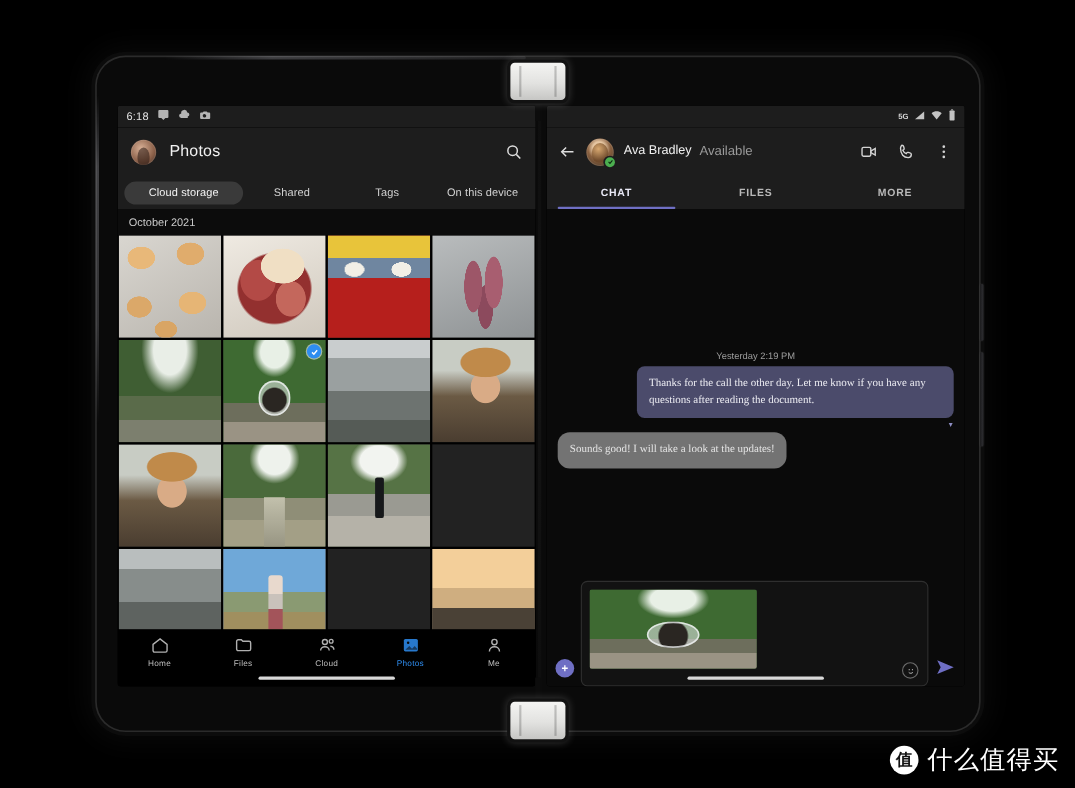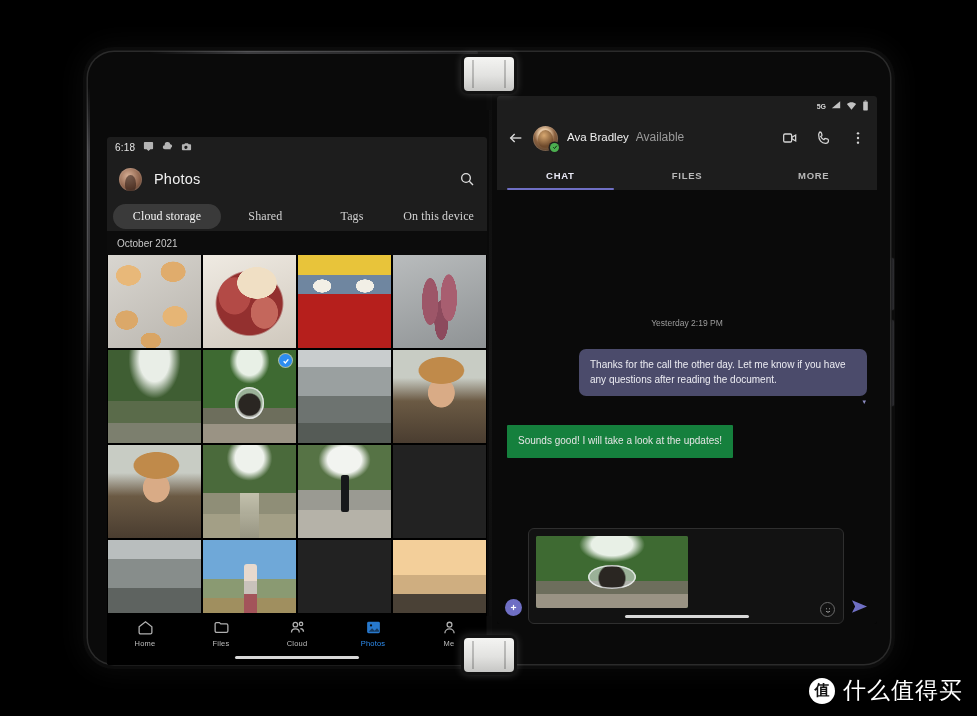--- a/index.html
+++ b/index.html
@@ -67,21 +67,21 @@
     position:absolute; left:489px; top:56px; width:3px; height:604px;
     background: linear-gradient(180deg, #0d0d0d, #141414 50%, #0d0d0d);
     z-index: 30;
   }
 
   
   .screen {
     position: absolute; top: 96px; height: 528px;
     background: #000; overflow: hidden;
   }
-  .screen.left  { left: 107px; width: 380px; border-radius: 3px; margin-top: 41px; }
+  .screen.left  { left: 107px; width: 380px; border-radius: 3px; }
   .screen.right { left: 497px; width: 380px; border-radius: 3px; }
 
   
   .statusbar {
     height: 20px; display: flex; align-items: center;
     padding: 0 8px; font-size: 9.5px; color: #d6d6d6;
     background: #1b1b1b; letter-spacing: .2px;
   }
   .statusbar.left-sb { background:#1d1d1d; gap: 8px; }
   .statusbar.right-sb { background:#1d1d1d; justify-content: flex-end; gap: 5px; }
@@ -107,22 +107,22 @@
   }
   .photos-title { font-size: 14.5px; color:#f1f1f1; font-weight: 400; letter-spacing:.2px; }
   .appbar-spacer { flex:1; }
   .search-ico { width:16px; height:16px; opacity:.92; }
 
   .chips {
     height: 30px; background:#1d1d1d; display:flex; align-items:center;
     padding: 0 6px; gap: 2px;
   }
   .chip {
-    flex:1; text-align:center; font-size:12px; color:#d2d2d2;
-    padding: 5px 0; border-radius: 14px; letter-spacing:.1px; white-space:nowrap;font-family:Liberation Serif, serif;
+    flex:1; text-align:center; font-size:10px; color:#d2d2d2;
+    padding: 5px 0; border-radius: 14px; letter-spacing:.1px; white-space:nowrap;
   }
   .chip.active { background:#3a3a3a; color:#f4f4f4; flex:0 0 108px; }
 
   .month-hdr {
     height: 24px; background:#0c0c0c; display:flex; align-items:center;
     padding-left: 10px; font-size: 10px; color:#c9c9c9;
   }
 
   .grid { display:grid; grid-template-columns: repeat(4, 1fr); gap: 2px; padding: 0 1px; }
   .cell { position: relative; width:100%; aspect-ratio: 1/1; overflow:hidden; background:#222; }
@@ -258,28 +258,28 @@
     flex:1; display:flex; align-items:center; justify-content:center;
     font-size:9.5px; letter-spacing:.7px; color:#b9b9b9; position:relative; font-weight:600;
   }
   .tab.active { color:#e9e9f6; }
   .tab.active::after {
     content:""; position:absolute; left:8%; right:8%; bottom:0; height:2.5px; background:#6f6fc4; border-radius:2px;
   }
 
   .thread { flex:1; position:relative; padding: 0 10px; overflow:hidden; }
   .daystamp { text-align:center; font-size:8.5px; color:#9d9d9d; margin-top:128px; }
-  .bubble-row { display:flex; margin-top:21px; }
+  .bubble-row { display:flex; margin-top:5px;font-family:Liberation Serif, serif; }
   .bubble-row.out { justify-content:flex-end; }
   .bubble {
     max-width: 80%; padding: 9px 11px; font-size:10px; line-height:1.45; color:#ececf2;
     border-radius: 7px;
   }
   .bubble.out { background:#4b4b6b; border-radius:7px; }
-  .bubble.in  { background:#15803d; color:#e4e4e4; border-radius:1px; }
+  .bubble.in  { background:#737373; color:#e4e4e4; border-radius:11px; }
   .tick { position:absolute; right:1px; font-size:7px; color:#8e8ec4; margin-top:2px; }
 
   .composer {
     margin: 8px 8px 0 8px; display:flex; align-items:flex-end; gap:6px;
   }
   .plus-btn {
     width:17px; height:17px; border-radius:50%; background:#6f6fc4; flex:none;
     display:flex; align-items:center; justify-content:center; margin-bottom:8px;
   }
   .plus-btn svg { width:9px; height:9px; }

